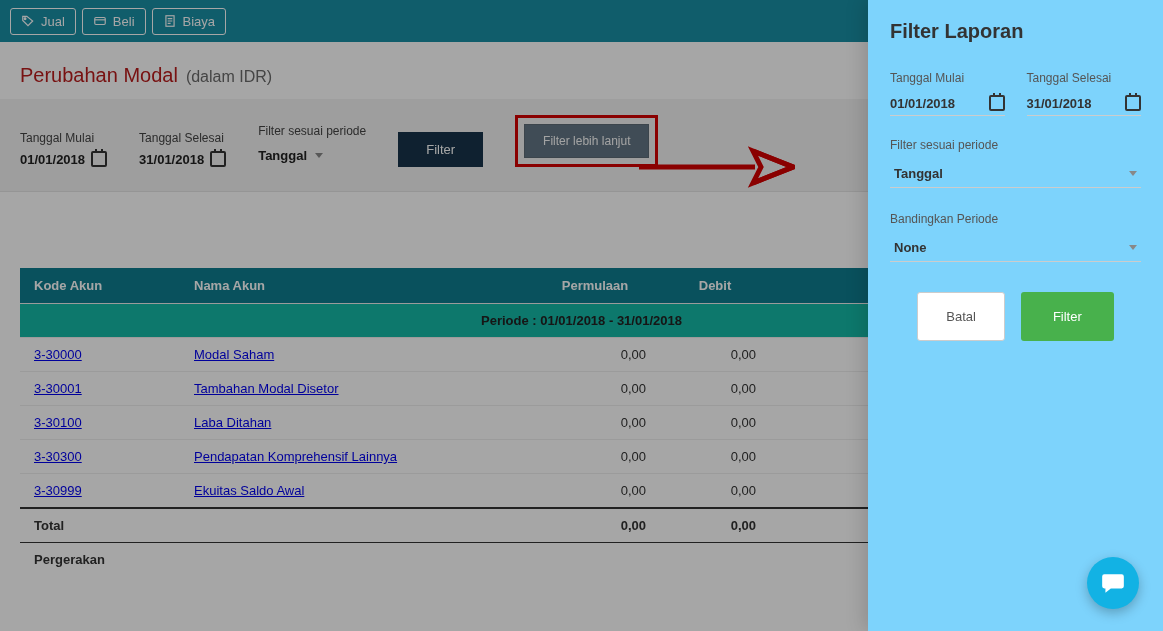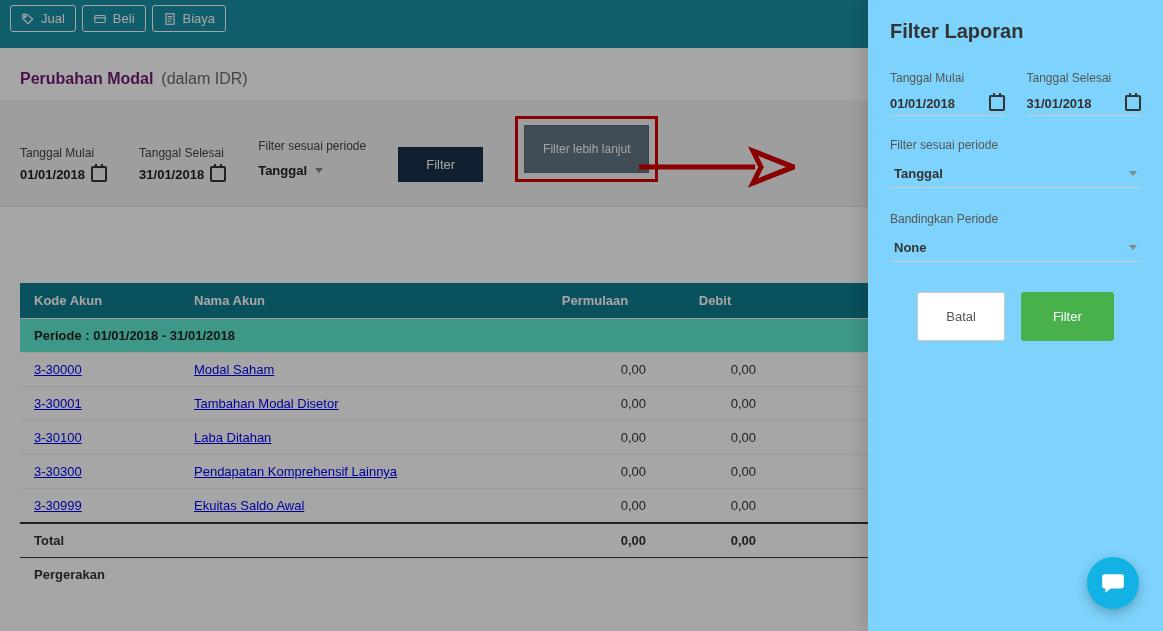--- a/index.html
+++ b/index.html
@@ -14,56 +14,56 @@
     overflow: hidden;
   }
   .overlay {
     position: absolute; inset: 0;
     background: rgba(0,0,0,0.35);
     z-index: 10;
     pointer-events: none;
   }
   header.topbar {
     background: #1a8fa5;
-    height: 48px; display: flex; align-items: flex-end;
-    padding: 16px 10px; gap: 6px;
+    height: 42px; display: flex; align-items: center;
+    padding: 0 10px; gap: 6px;
   }
   .pill-btn {
     border: 1px solid #fff; color: #fff; background: transparent;
     border-radius: 3px; padding: 5px 10px; display: flex; align-items: center;
     gap: 6px; font-size: 13px; cursor: pointer;
   }
   .pill-btn .ic { width: 14px; height: 14px; display:inline-flex; align-items:center; justify-content:center; }
   .spacer { flex: 1; }
   .company-title { color: #fff; font-weight: 700; font-size: 15px; letter-spacing: .3px; }
 
   .page-title {
     padding: 22px 20px 12px 20px;
     display: flex; align-items: baseline; gap: 8px;
   }
-  .page-title h1 { font-size: 16px; font-weight: 700; color: #701a75; }
+  .page-title h1 { font-size: 20px; font-weight: 400; color: #b91c1c; }
   .page-title .sub { font-size: 16px; color: #6a6a6a; }
 
   .filters-bar {
     background: #f3f3f3;
     padding: 16px 20px 24px 20px;
     display: flex; align-items: flex-end; gap: 32px;
     border-bottom: 1px solid #e5e5e5;
   }
   .f-field label { display:block; color:#444; font-size:12px; margin-bottom:6px; }
   .date-field { font-weight:700; color:#222; font-size:13px; display:flex; align-items:center; gap:6px;}
   .date-field .cal { width:16px; height:16px; border:2px solid #333; border-radius:2px; position:relative; }
   .date-field .cal::before { content:""; position:absolute; top:-4px; left:2px; width:2px; height:4px; background:#333; box-shadow:6px 0 0 #333; }
   .select-field { font-weight:700; color:#222; display:flex; align-items:center; gap:8px; padding:4px 0;}
   .select-field .chev { width:0; height:0; border-left:4px solid transparent; border-right:4px solid transparent; border-top:5px solid #888; }
   .btn-dark {
     background:#17344a; color:#fff; border:none; padding:10px 28px; font-size:13px; cursor:pointer;
   }
   .btn-outline {
-    background:#17344a; color:#fff; opacity:.65; border:1px solid #0e2432; padding:16px 18px; font-size:12px; cursor:pointer;
+    background:#17344a; color:#fff; opacity:.65; border:1px solid #0e2432; padding:9px 18px; font-size:12px; cursor:pointer;
   }
   .filter-lanjut-highlight {
     border: 3px solid #d50000;
     padding: 6px;
     display:inline-block;
   }
 
   .arrow-red {
     position:absolute; left:635px; top:145px; z-index:2;
   }
@@ -71,21 +71,21 @@
   .content-wrap { padding: 76px 20px 20px 20px; }
   table.report { width: 100%; border-collapse: collapse; }
   table.report thead th {
     background:#0f7d8f; color:#fff; font-weight:600; font-size:13px;
     padding:10px 14px; text-align:left;
   }
   table.report thead th.num { text-align:center;margin-top:48px; }
   table.report td {
     padding:9px 14px; font-size:13px; border-top:1px solid #eee;
   }
-  tr.periode-row td { background:#5eead4; font-weight:700; color:#222; }
+  tr.periode-row td { background:#14b8a6; font-weight:700; color:#222;text-align:center; }
   td.num { text-align:right; }
   td.code, td.name { color:#2a6496; }
   tr.total-row td { font-weight:700; border-top:2px solid #333; border-bottom:1px solid #333; }
   tr.pergerakan-row td { font-weight:700; }
 
   
   .side-panel {
     position:absolute; right:0; top:0; width:295px; height:100%;
     background:#7dd3fc; z-index:20; padding:20px 22px;
     box-shadow:-4px 0 18px rgba(0,0,0,.15);

